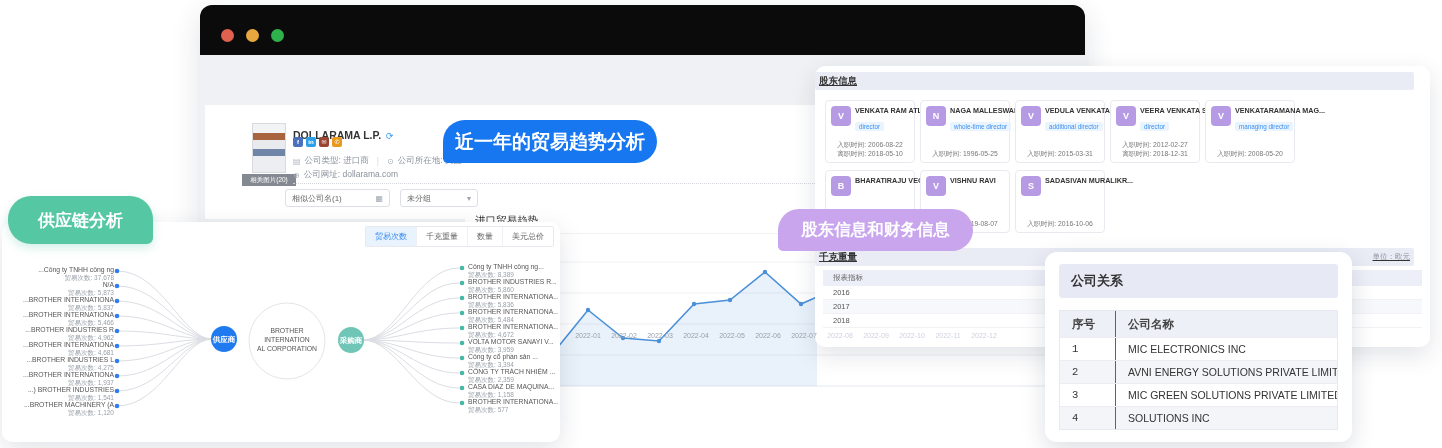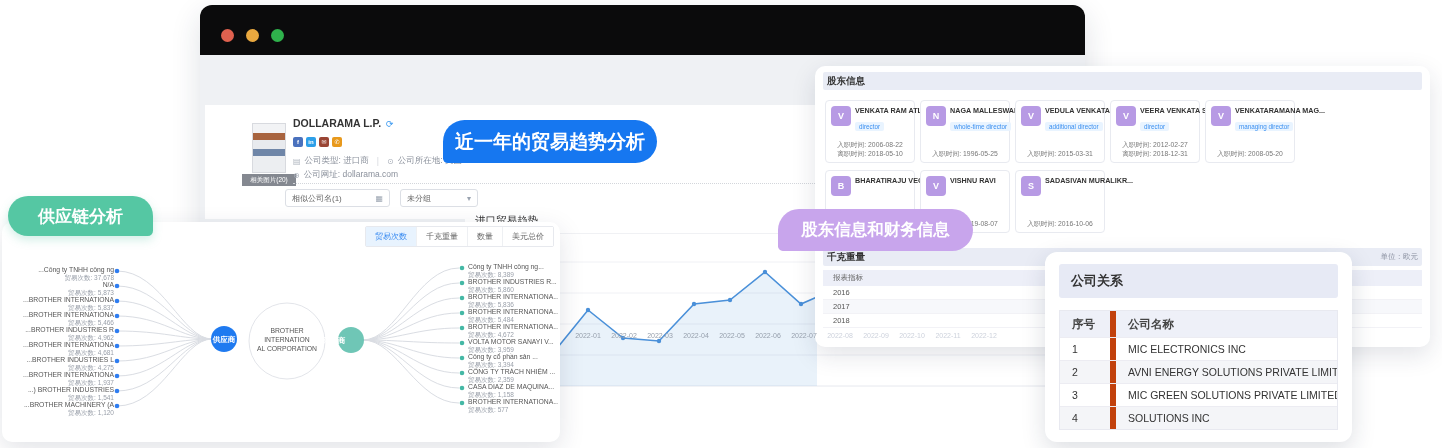--- a/index.html
+++ b/index.html
@@ -14,21 +14,21 @@
   .tl-dot { position:absolute; top:24px; width:13px; height:13px; border-radius:50%; }
   .winbody { position:absolute; left:0; top:50px; width:100%; height:290px; background:#eff1f4;
              border-radius:0 0 10px 10px; }
 
   .company-card { position:absolute; left:5px; top:50px; width:875px; height:114px; background:#fff; }
   .thumb-wrap { position:absolute; left:37px; top:18px; width:54px; }
   .thumb { width:34px; height:50px; margin:0 auto; border:1px solid #d8dadf; background:
            linear-gradient(180deg,#f2f3f5 0%,#f2f3f5 18%, #a8643f 18%, #a8643f 34%, #e8eaee 34%, #e8eaee 52%, #6f86a8 52%, #6f86a8 66%, #eceef1 66%); }
   .thumb-caption { margin-top:1px; height:12px; line-height:12px; background:rgba(110,115,125,.85);
                    color:#fff; font-size:6.5px; text-align:center; }
-  .co-title { position:absolute; left:88px; top:12px; font-size:10.5px; font-weight:bold; color:#333; }
+  .co-title { position:absolute; left:88px; top:24px; font-size:10.5px; font-weight:bold; color:#333; }
   .refresh { color:#3d9af0; font-size:9px; font-weight:normal; margin-left:5px; }
   .socials { position:absolute; left:88px; top:32px; display:flex; gap:3px; }
   .soc { width:10px; height:10px; border-radius:2px; color:#fff; font-size:6px; line-height:10px;
          text-align:center; font-weight:bold; }
   .meta-line { position:absolute; left:88px; color:#8b919c; font-size:8.5px; display:flex; gap:4px; align-items:center; }
   .meta-ic { color:#aab0ba; font-size:8px; }
   .meta-sep { color:#d5d8dd; margin:0 4px; }
   .dotted { position:absolute; left:88px; top:78px; width:778px; border-top:1px dotted #d3d6db; }
   .selbox { position:absolute; top:84px; height:18px; border:1px solid #dcdfe5; border-radius:3px;
             background:#fff; font-size:8px; color:#666; display:flex; align-items:center;
@@ -51,31 +51,31 @@
 
   .months { position:absolute; left:570px; top:332px; width:432px; display:flex; z-index:11; }
   .months span { width:36px; text-align:center; font-size:7px; color:#97a0ad; }
   .months span:nth-of-type(n+8) { color:#cdd2dc; }
 
   
   .pill { position:absolute; color:#fff; font-weight:bold; display:flex; align-items:center;
           justify-content:center; }
   .pill-blue { left:443px; top:120px; width:214px; height:43px; border-radius:23px 23px 23px 5px;
                font-size:19px; z-index:5;font-family:Liberation Mono, monospace; }
-  .pill-teal { left:8px; top:196px; width:145px; height:40px; border-radius:23px 23px 6px 23px;
+  .pill-teal { left:8px; top:196px; width:145px; height:48px; border-radius:23px 23px 6px 23px;
                font-size:17px; z-index:15; box-shadow:0 4px 10px rgba(80,190,160,.25); }
   .pill-purple { left:778px; top:209px; width:195px; height:42px; border-radius:22px 22px 22px 5px;
                  font-size:16.5px; z-index:12; }
 
   
   .bigcard { position:absolute; left:815px; top:66px; width:615px; height:281px; background:#fff;
              border-radius:10px; box-shadow:0 8px 24px rgba(30,40,70,.13); z-index:10; }
-  .sec-bar { position:absolute; left:8px; width:599px; height:18px; background:#e9ecf5; border-radius:2px;
+  .sec-bar { position:absolute; left:0; width:599px; height:18px; background:#e9ecf5; border-radius:2px;
              font-size:9.5px; font-weight:bold; color:#333; line-height:18px; padding:0 4px;
-             display:flex; justify-content:space-between; }
+             display:flex; justify-content:space-between;text-decoration:underline; }
   .sec-unit { font-weight:normal; font-size:7.5px; color:#8a90a0; }
   .p-row { position:absolute; display:flex; gap:5px; }
   .p-card { width:90px; height:63px; border:1px solid #e8eaf0; border-radius:4px; background:#fff;
             padding:5px 5px 4px 5px; display:flex; flex-direction:column; }
   .p-top { display:flex; gap:4px; }
   .p-avatar { width:20px; height:20px; border-radius:4px; background:#b79ae4; color:#fff;
               font-size:9px; font-weight:bold; text-align:center; line-height:20px; flex:0 0 auto; }
   .p-name { font-size:7.2px; font-weight:bold; color:#333; white-space:nowrap; overflow:hidden; }
   .p-badge { display:inline-block; margin-top:2px; background:#e9f4ff; color:#3a8ff0;
              font-size:6.3px; padding:1px 4px; border-radius:2px; align-self:flex-start; }
@@ -95,21 +95,21 @@
   
   .relcard { position:absolute; left:1045px; top:252px; width:307px; height:190px; background:#fff;
              border-radius:12px; box-shadow:0 8px 24px rgba(30,40,70,.15); z-index:13;padding-left:20px; }
   .rel-head { position:absolute; left:14px; top:12px; width:279px; height:34px; background:#e7eaf5;
               border-radius:3px; font-size:13px; font-weight:bold; color:#333; line-height:34px;
               padding-left:12px; }
   .rel-table { position:absolute; left:14px; top:58px; width:279px; border:1px solid #e8e9f0; }
   .rel-hrow { height:26px; background:#eef0f8; display:flex; font-size:11.5px; font-weight:bold; color:#444; }
   .rel-row { height:23px; display:flex; font-size:10.5px; color:#333; border-top:1px solid #ececf2; }
   .rel-row:nth-of-type(even) { background:#f4f5f8; }
-  .rel-c1 { width:56px; border-right:6px solid #c2410c; padding-left:12px; display:flex; align-items:center; }
+  .rel-c1 { width:56px; border-right:1px solid #c2410c; padding-left:12px; display:flex; align-items:center;font-family:Liberation Mono, monospace; }
   .rel-c2 { flex:1; padding-left:12px; display:flex; align-items:center; white-space:nowrap; overflow:hidden; }
 
   
   .scpanel { position:absolute; left:2px; top:222px; width:558px; height:220px; background:#fff;
              border-radius:10px; box-shadow:0 8px 26px rgba(30,40,70,.13); z-index:14; }
   .sc-tabs { position:absolute; right:6px; top:4px; display:flex; border:1px solid #e7e9ee; border-radius:2px; }
   .sc-tab { padding:4px 9px; font-size:8px; color:#666; background:#fff; border-left:1px solid #eef0f3; cursor:default; }
   .sc-tab:first-child { border-left:none; }
   .sc-tab.active { background:#e8f3fe; color:#3186f0; }
   .sc-svg { position:absolute; left:0; top:0; }
@@ -467,21 +467,21 @@
           <circle cx="460" cy="151" r="2.3"></circle>
           <circle cx="460" cy="166" r="2.3"></circle>
         <circle cx="460" cy="181" r="2.3"></circle>
       </g>
       <circle cx="285" cy="119" r="38" fill="#fff" stroke="#e3e5ea" stroke-width="1"></circle>
       <circle cx="222" cy="117" r="13" fill="#1f7af0"></circle>
       <circle cx="349" cy="118" r="13" fill="#6fc6b6"></circle>
     </svg>
 
     <div class="hub-label" style="left:202px;top:113px">供应商</div>
-    <div class="hub-label" style="left:312px;top:114px">采购商</div>
+    <div class="hub-label" style="left:329px;top:114px">采购商</div>
     <div class="center-name">BROTHER INTERNATION
 AL CORPORATION</div>
 
     <div class="sc-list sc-left">
 
         <div class="sc-item">
           <div class="sc-name">Công ty TNHH công ng...</div>
           <div class="sc-count"><span>贸易次数: </span><span>37,678</span></div>
         </div>
 

